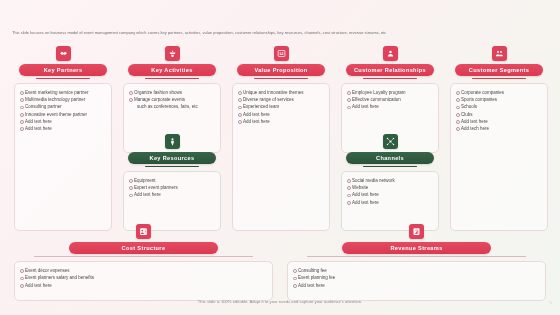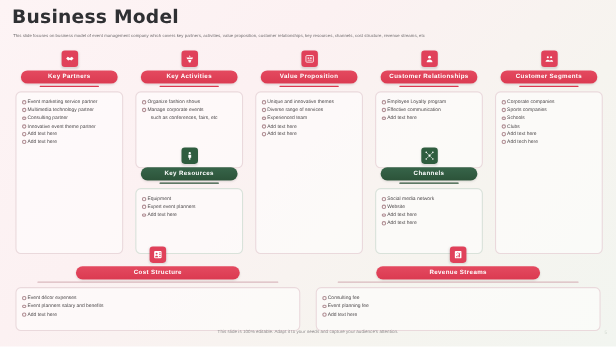--- a/index.html
+++ b/index.html
@@ -76,21 +76,20 @@
   .pageno{
     position:absolute;right:8px;top:300px;
     font-size:4.3px;color:#cfd6cd;
   }
 </style>
 </head>
 <body>
 
 <div class="slide">
 
-  <div class="title">Business Model</div>
   <div class="subtitle">This slide focuses on business model of event management company which covers key partners, activities, value proposition, customer relationships, key resources, channels, cost structure, revenue streams, etc</div>
 
   <div id="columns-host">
       <div class="col" style="left: 14px; width: 98px;">
         <div class="icon-badge red">
           <svg width="9" height="9" viewBox="0 0 24 24">
             <path fill="#fff" d="M3 11l4-4 5 3 5-3 4 4-5 5-4-2-4 2z"></path>
           </svg>
         </div>
         <div class="pill red" style="width: 88px;">Key Partners</div>

